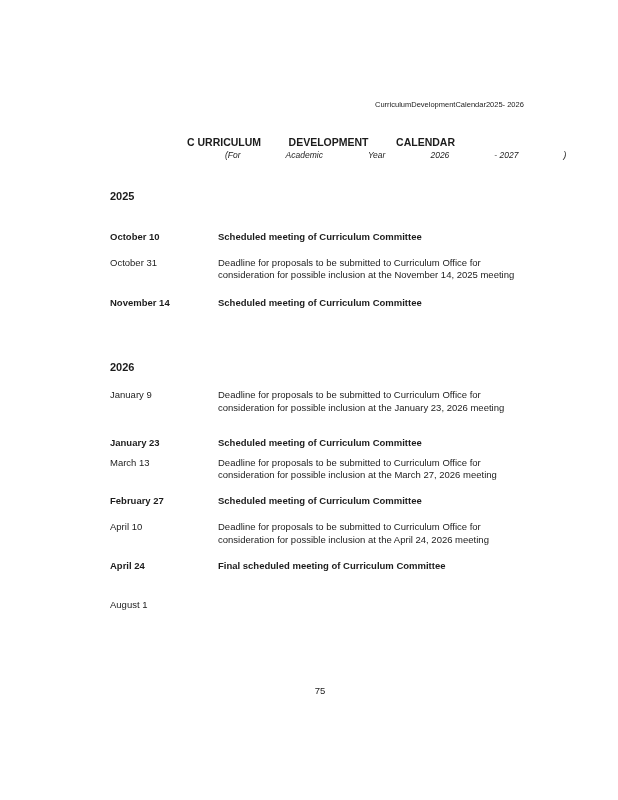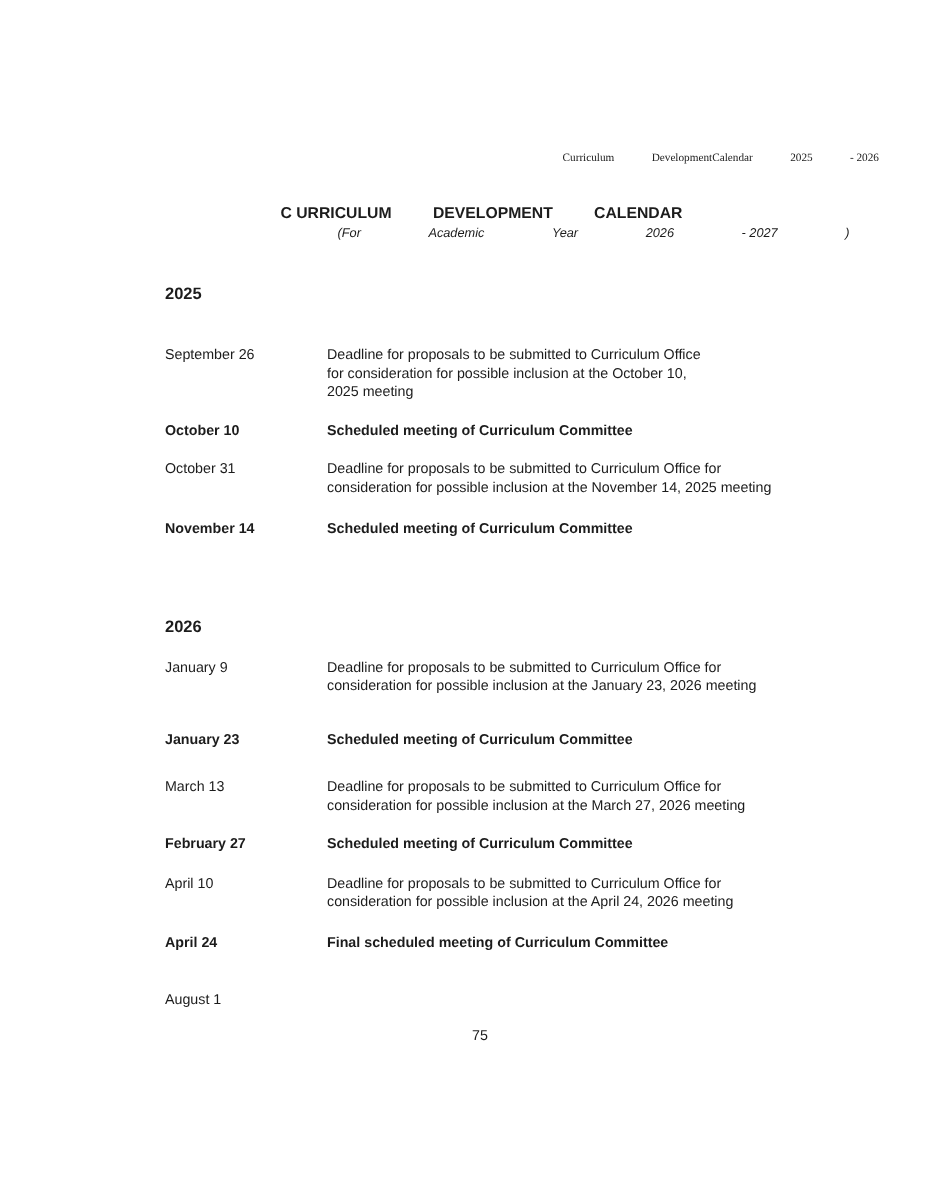--- a/index.html
+++ b/index.html
@@ -16,26 +16,24 @@
     color: #1c1c1c;
     overflow: hidden;
   }
   
   .running-header {
     position: absolute;
     left: 375px;
     top: 100px;
     width: 211px;
     display: flex;
-    justify-content: space-between;
     font-size: 7.5px;
     line-height: 9px;
     color: #222222;
     white-space: nowrap;
-    font-family: Liberation Serif, serif;
   }
   
   .doc-title-line1 {
     position: absolute;
     left: 187px;
     top: 136px;
     width: 268px;
     display: flex;
     justify-content: space-between;
     font-size: 10.5px;
@@ -125,26 +123,20 @@
     <span>2026</span>
     <span>- 2027</span>
     <span>)</span>
   </div>
 
   <div class="content">
 
     <div class="section-2025">
       <h2 class="year-heading">2025</h2>
 
-      <div class="cal-row" style="margin-bottom:13px">
-        <div class="cal-date">September 26</div>
-        <div class="cal-desc">Deadline for proposals to be submitted to Curriculum Office
-for consideration for possible inclusion at the October 10,
-2025 meeting</div>
-      </div>
       <div class="cal-row bold" style="margin-bottom:13px">
         <div class="cal-date">October 10</div>
         <div class="cal-desc">Scheduled meeting of Curriculum Committee</div>
       </div>
       <div class="cal-row" style="margin-bottom:15px">
         <div class="cal-date">October 31</div>
         <div class="cal-desc">Deadline for proposals to be submitted to Curriculum Office for
 consideration for possible inclusion at the November 14, 2025 meeting</div>
       </div>
       <div class="cal-row bold">
@@ -154,21 +146,21 @@
     </div>
 
     <div class="section-2026">
       <h2 class="year-heading">2026</h2>
 
       <div class="cal-row" style="margin-bottom:23px">
         <div class="cal-date">January 9</div>
         <div class="cal-desc">Deadline for proposals to be submitted to Curriculum Office for
 consideration for possible inclusion at the January 23, 2026 meeting</div>
       </div>
-      <div class="cal-row bold" style="margin-bottom:19px">
+      <div class="cal-row bold" style="margin-bottom:7px">
         <div class="cal-date">January 23</div>
         <div class="cal-desc">Scheduled meeting of Curriculum Committee</div>
       </div>
       <div class="cal-row" style="margin-bottom:13px">
         <div class="cal-date">March 13</div>
         <div class="cal-desc">Deadline for proposals to be submitted to Curriculum Office for
 consideration for possible inclusion at the March 27, 2026 meeting</div>
       </div>
       <div class="cal-row bold" style="margin-bottom:14px">
         <div class="cal-date">February 27</div>

